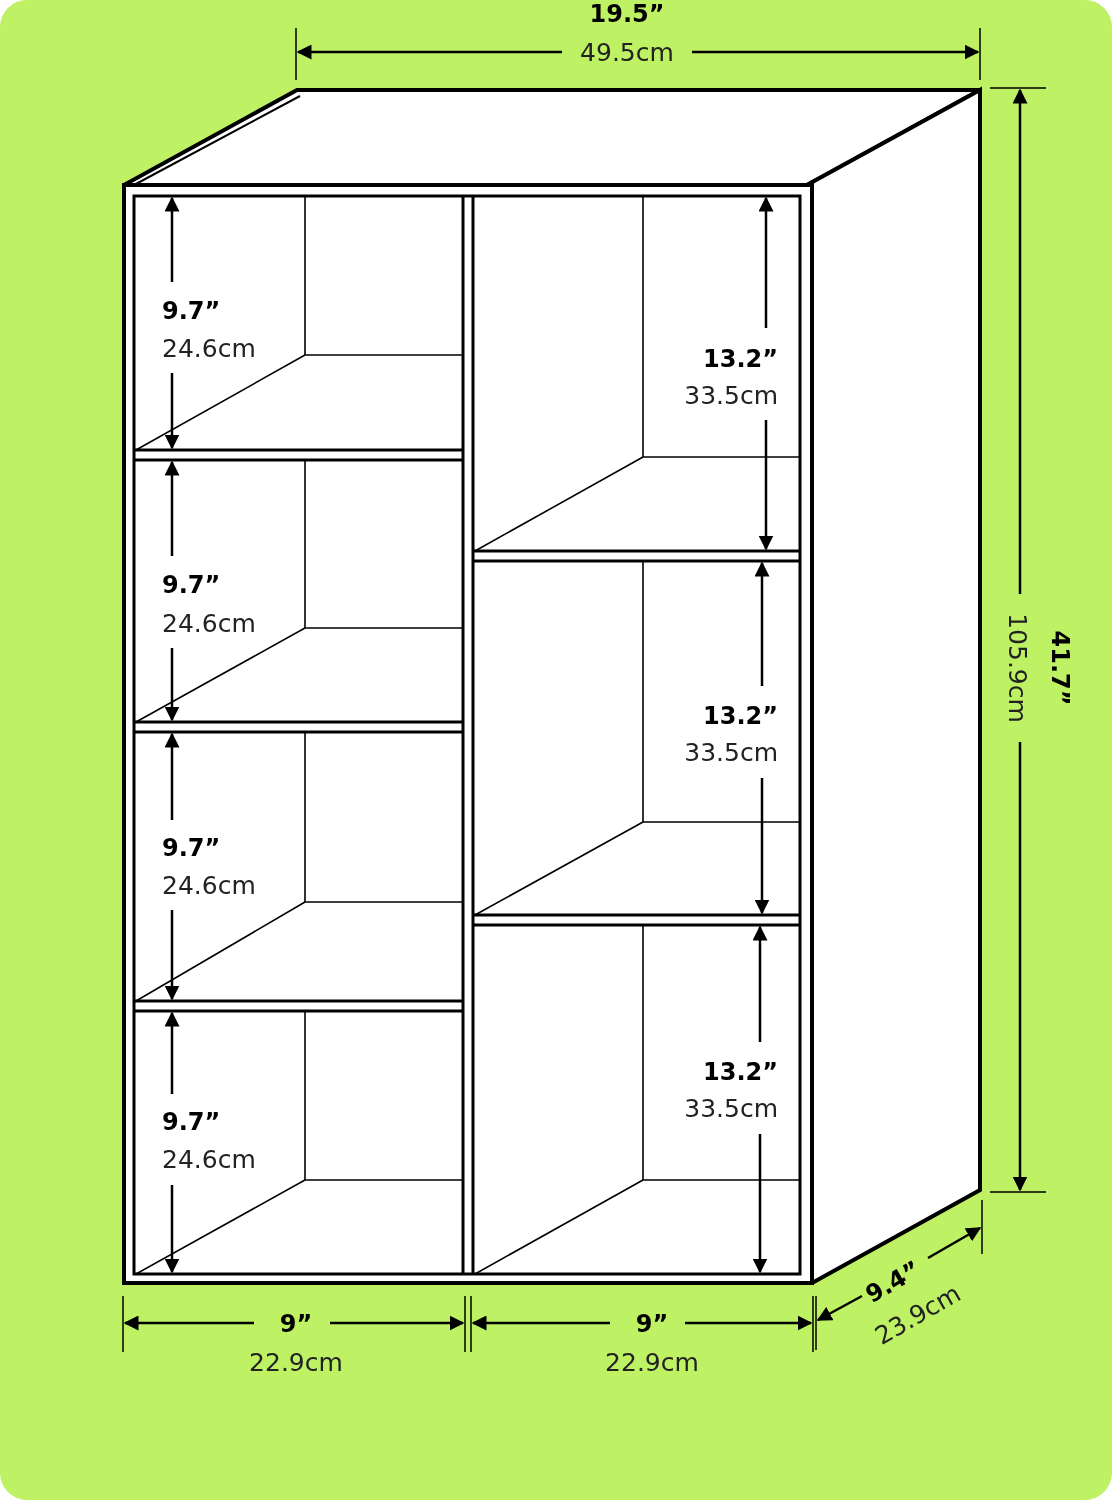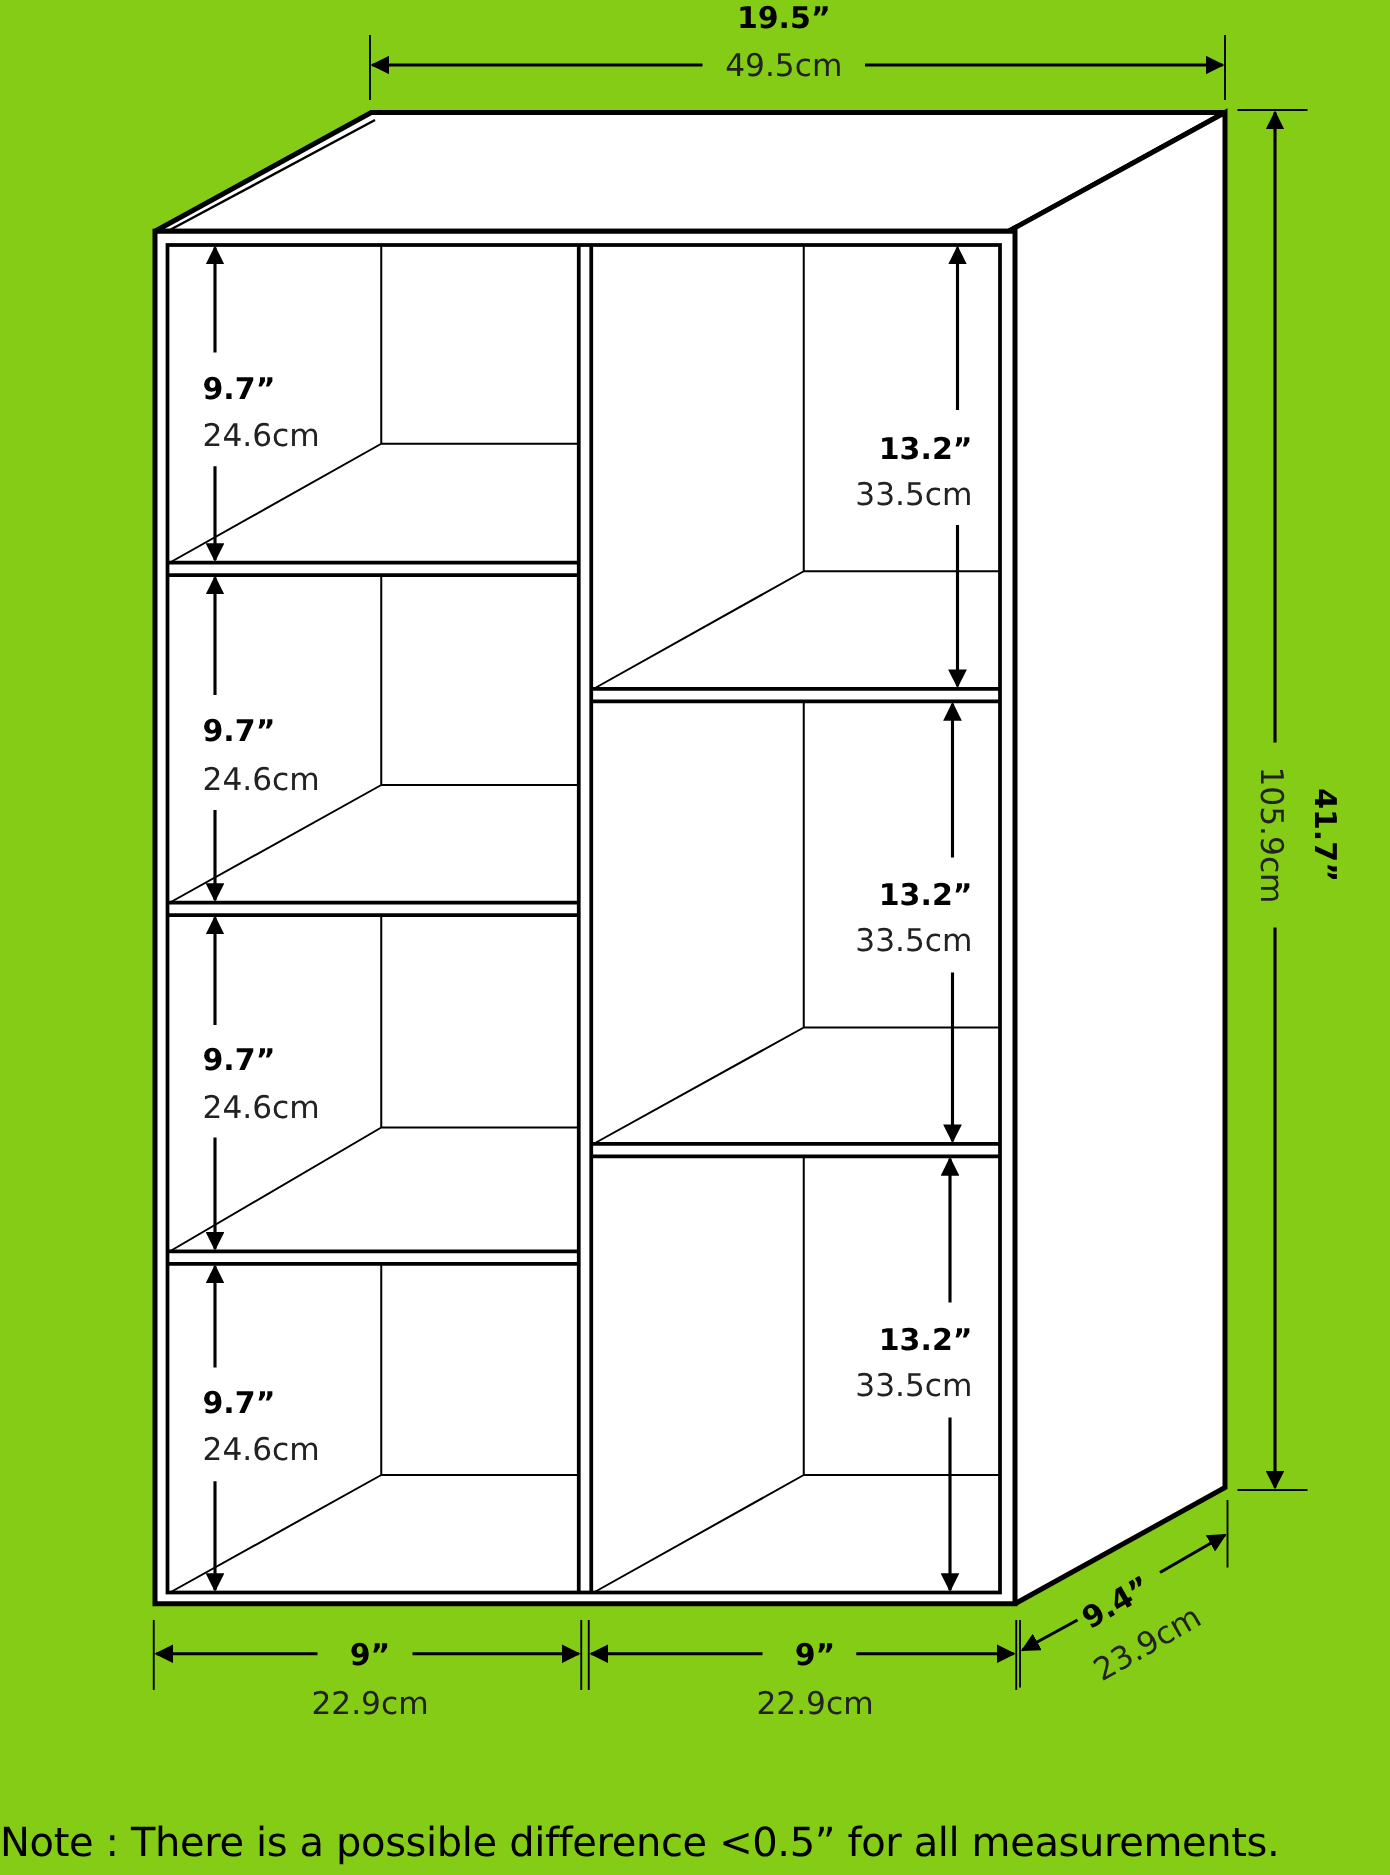--- a/index.html
+++ b/index.html
@@ -1,16 +1,16 @@
 <!DOCTYPE html>
 <html><head>
 <meta charset="utf-8">
 <style>
   html,body{margin:0;padding:0;background:#ffffff;}
-  #stage{position:relative;width:1112px;height:1500px;overflow:hidden;background:#84cc16;}
+  #stage{position:relative;width:1112px;height:1500px;overflow:hidden;background:#bef264;border-radius:27px;}
   svg{position:absolute;left:0;top:0;}
   .lbl-in{font-family:"DejaVu Sans","Liberation Sans",sans-serif;font-weight:bold;fill:#000;}
   .lbl-cm{font-family:"DejaVu Sans","Liberation Sans",sans-serif;font-weight:normal;fill:#222;}
   .note{position:absolute;left:0;top:1455px;width:1112px;font-family:"DejaVu Sans","Liberation Sans",sans-serif;font-size:32px;color:#000;white-space:nowrap;letter-spacing:-0.3px;}
 </style>
 </head>
 <body>
 
 <div id="stage">
 <svg width="1112" height="1500" viewBox="0 0 1112 1500" xmlns="http://www.w3.org/2000/svg">
@@ -140,14 +140,13 @@
     <text class="lbl-cm" x="778" y="761" font-size="25" text-anchor="end">33.5cm</text>
   </g>
   <g>
     <line x1="760" y1="927" x2="760" y2="1042" stroke="#000" stroke-width="2.5" marker-start="url(#ah)"></line>
     <line x1="760" y1="1134" x2="760" y2="1272" stroke="#000" stroke-width="2.5" marker-end="url(#ah)"></line>
     <text class="lbl-in" x="778" y="1080" font-size="24" text-anchor="end">13.2”</text>
     <text class="lbl-cm" x="778" y="1117" font-size="25" text-anchor="end">33.5cm</text>
   </g>
 </svg>
 
-<div class="note">Note : There is a possible difference &lt;0.5” for all measurements.</div>
 </div>
 
 </body></html>

